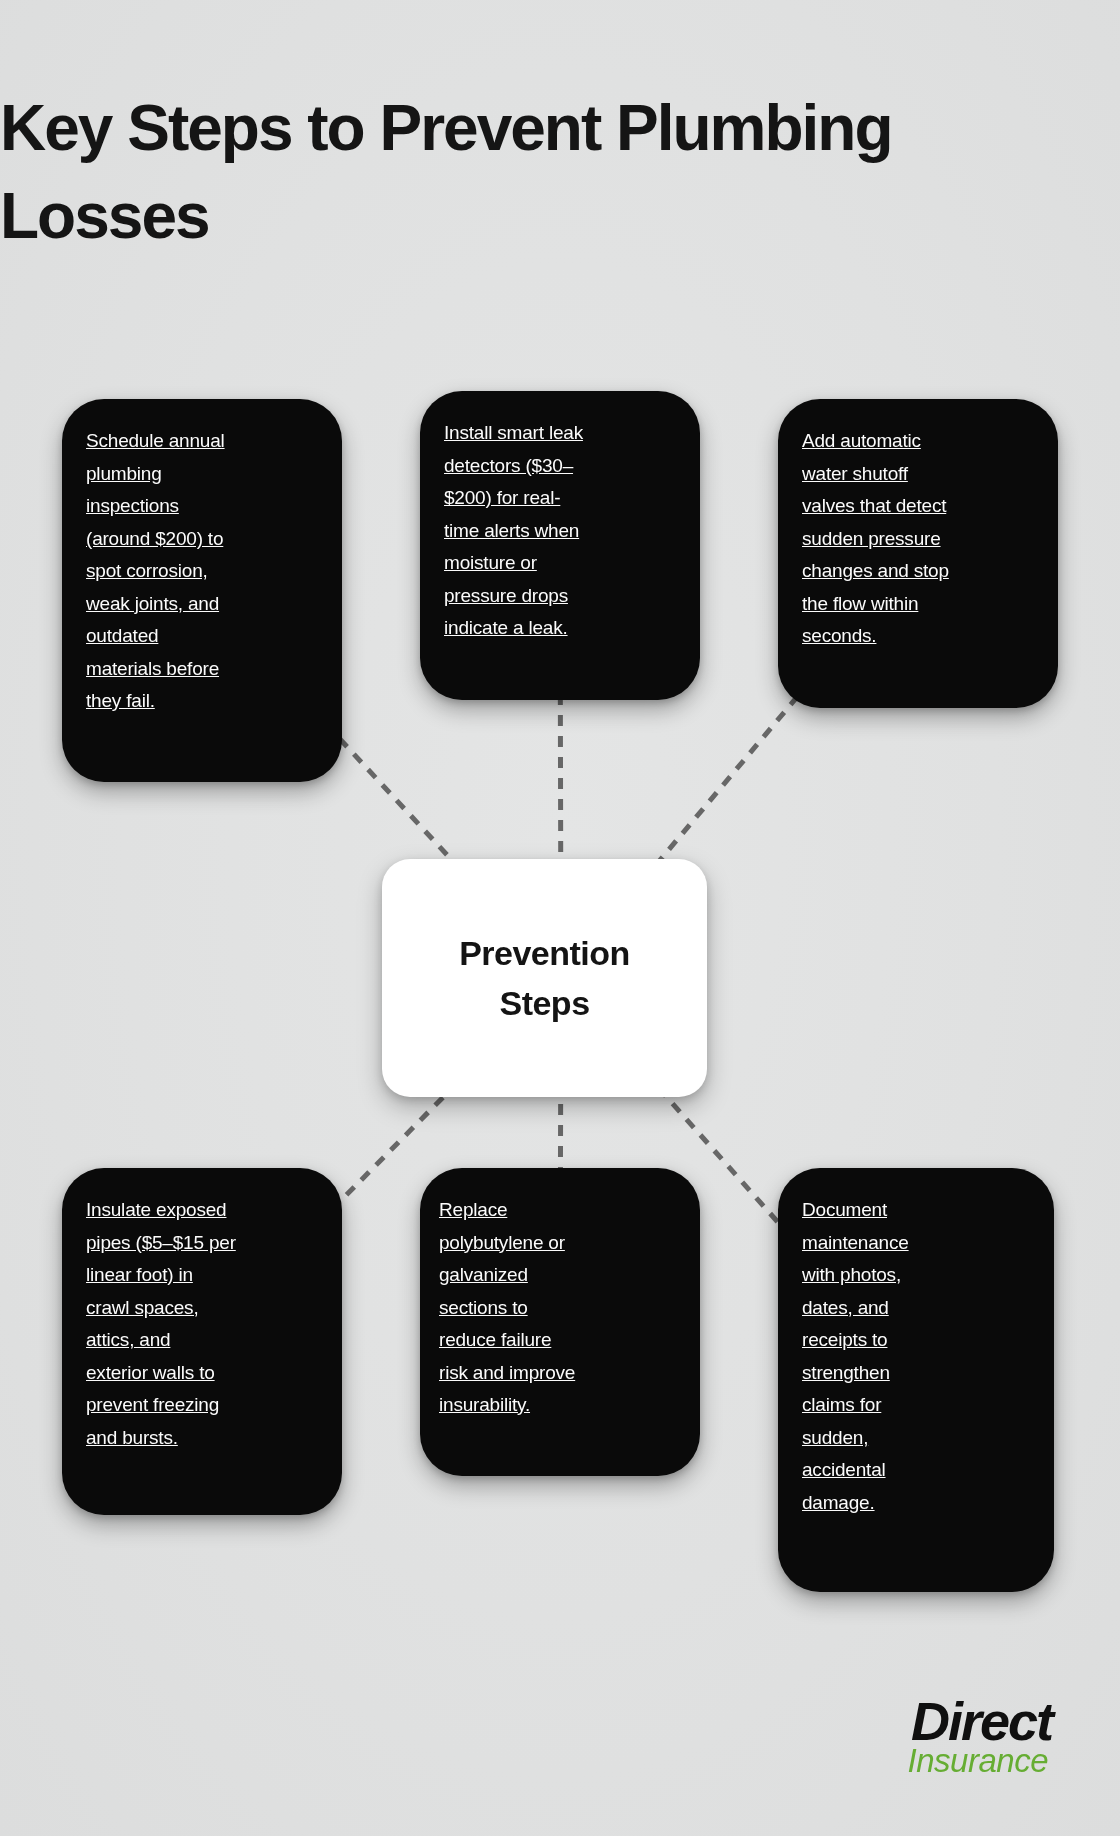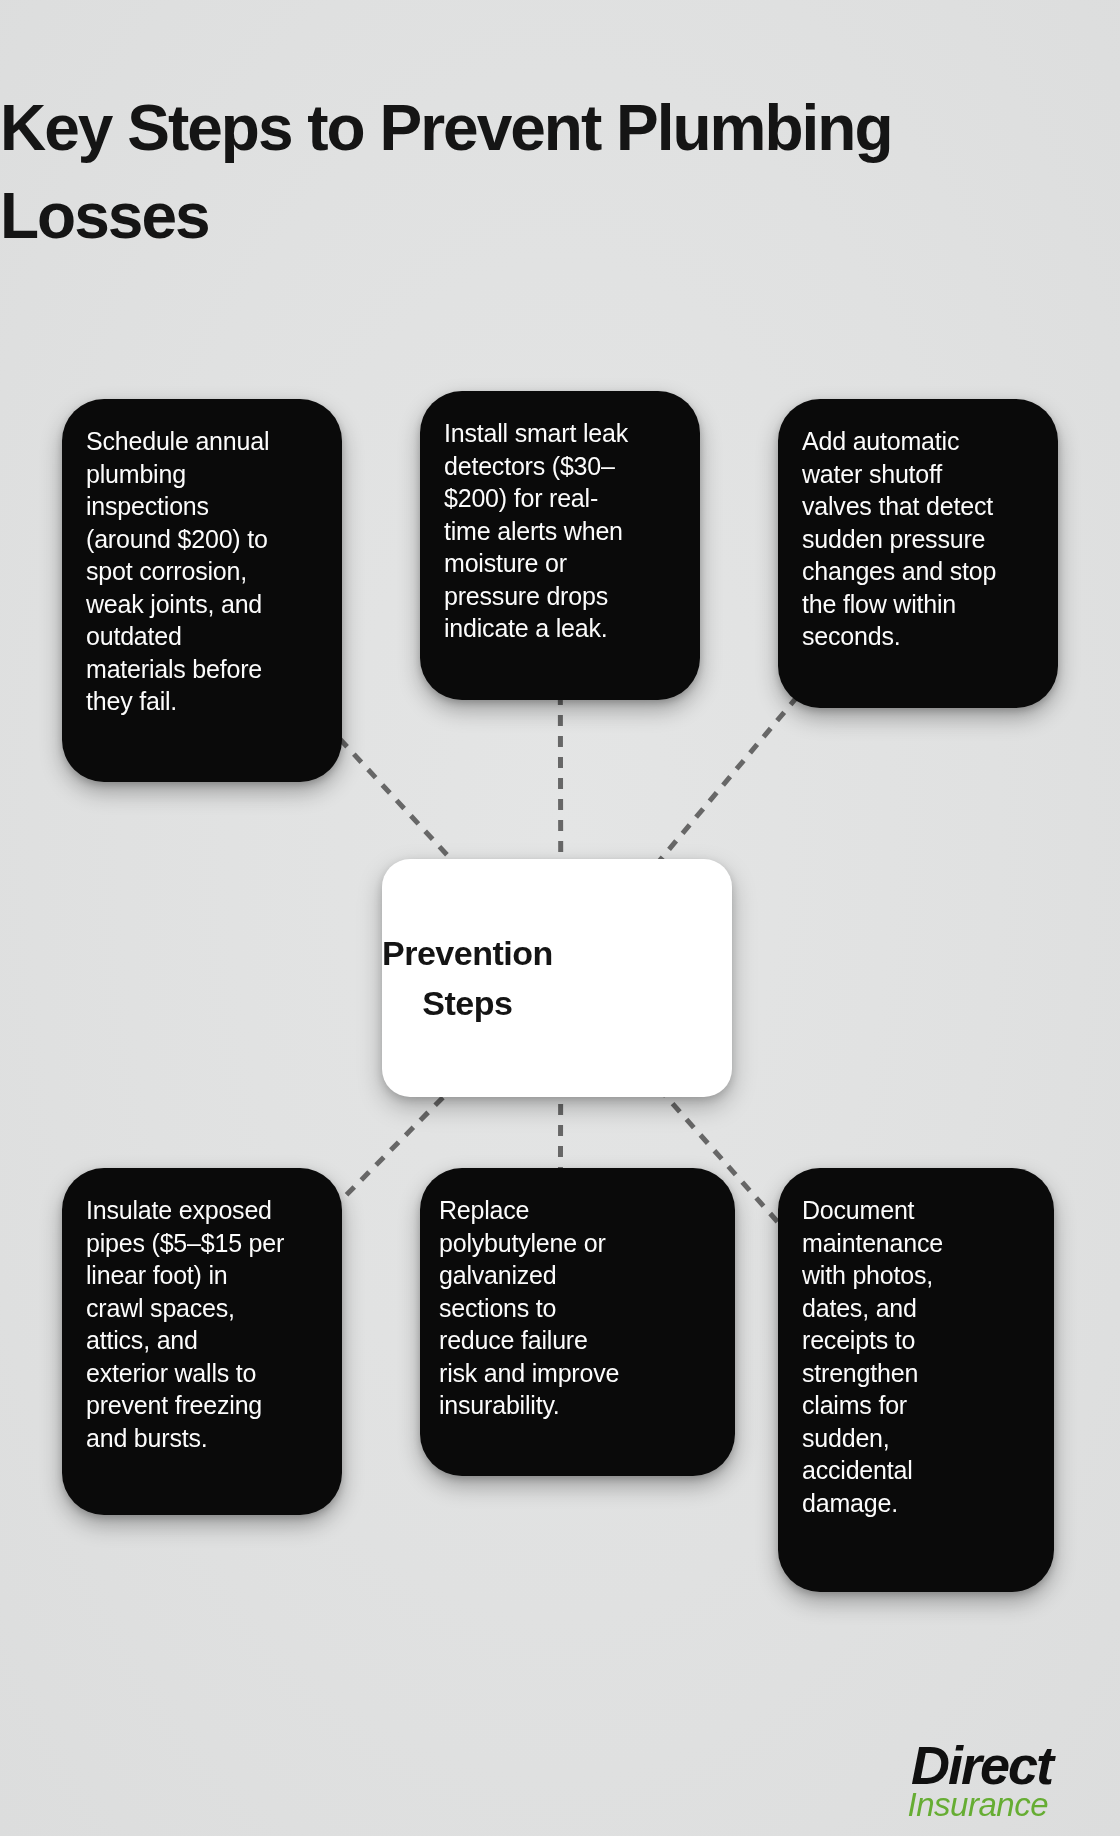--- a/index.html
+++ b/index.html
@@ -40,37 +40,39 @@
     position: absolute;
     z-index: 2;
     background: #0a0a0a;
     border-radius: 42px;
     box-shadow: 0 10px 22px rgba(0,0,0,0.30), 0 3px 7px rgba(0,0,0,0.18);
     box-sizing: border-box;
     padding: 26px 24px;
   }
   .step-text {
     color: #fcfcfc;
-    font-size: 25px;
+    font-size: 19px;
     line-height: 32.5px;
     letter-spacing: -0.2px;
     white-space: pre-line;
+    text-decoration: underline;
   }
   .center-box {
     position: absolute;
     z-index: 2;
     left: 382px;
     top: 859px;
-    width: 350px;
+    width: 325px;
     height: 238px;
     background: #ffffff;
     border-radius: 28px;
     box-shadow: 0 10px 24px rgba(0,0,0,0.26), 0 3px 8px rgba(0,0,0,0.15);
     display: flex;
     align-items: center;
+    justify-content: center;
   }
   .center-text {
     font-size: 34px;
     line-height: 50px;
     font-weight: 700;
     color: #141414;
     text-align: center;
     white-space: pre-line;
     letter-spacing: -0.5px;
   }
@@ -81,36 +83,35 @@
     top: 1694px;
     text-align: right;
     line-height: 1;
   }
   .logo-direct {
     font-size: 54px;
     font-weight: 700;
     font-style: italic;
     letter-spacing: -2px;
     color: #101010;
-    margin-top: 44px;
   }
   .logo-insurance {
     font-size: 33px;
     font-style: italic;
     letter-spacing: -0.5px;
     color: #66ad33;
     margin-top: -4px;
     padding-right: 4px;
   }
   
   .b1 { left: 62px;  top: 399px;  width: 280px; height: 383px; }
   .b2 { left: 420px; top: 391px;  width: 280px; height: 309px; }
   .b3 { left: 778px; top: 399px;  width: 280px; height: 309px; }
   .b4 { left: 62px;  top: 1168px; width: 280px; height: 347px; }
-  .b5 { left: 420px; top: 1168px; width: 315px; height: 308px; padding-left: 19px; }
+  .b5 { left: 420px; top: 1168px; width: 280px; height: 308px; padding-left: 19px; }
   .b6 { left: 778px; top: 1168px; width: 276px; height: 424px; }
 </style>
 </head>
 <body>
 
 <div class="canvas">
 
   <h1 class="title">Key Steps to Prevent Plumbing
 Losses</h1>
 

